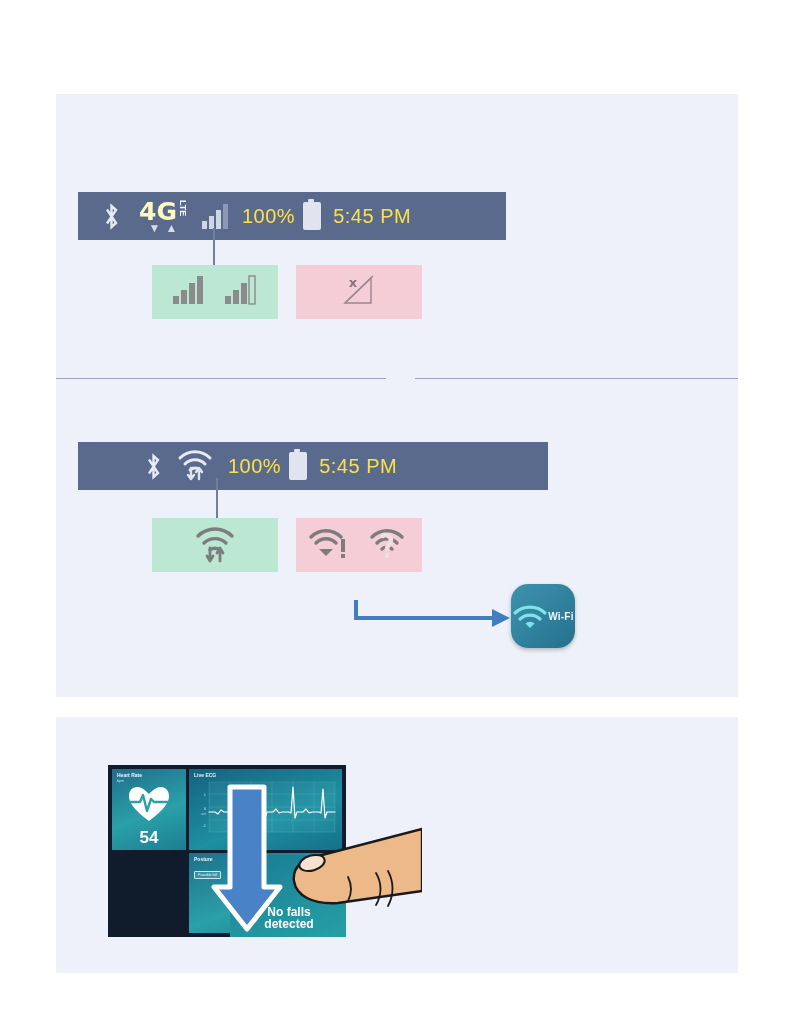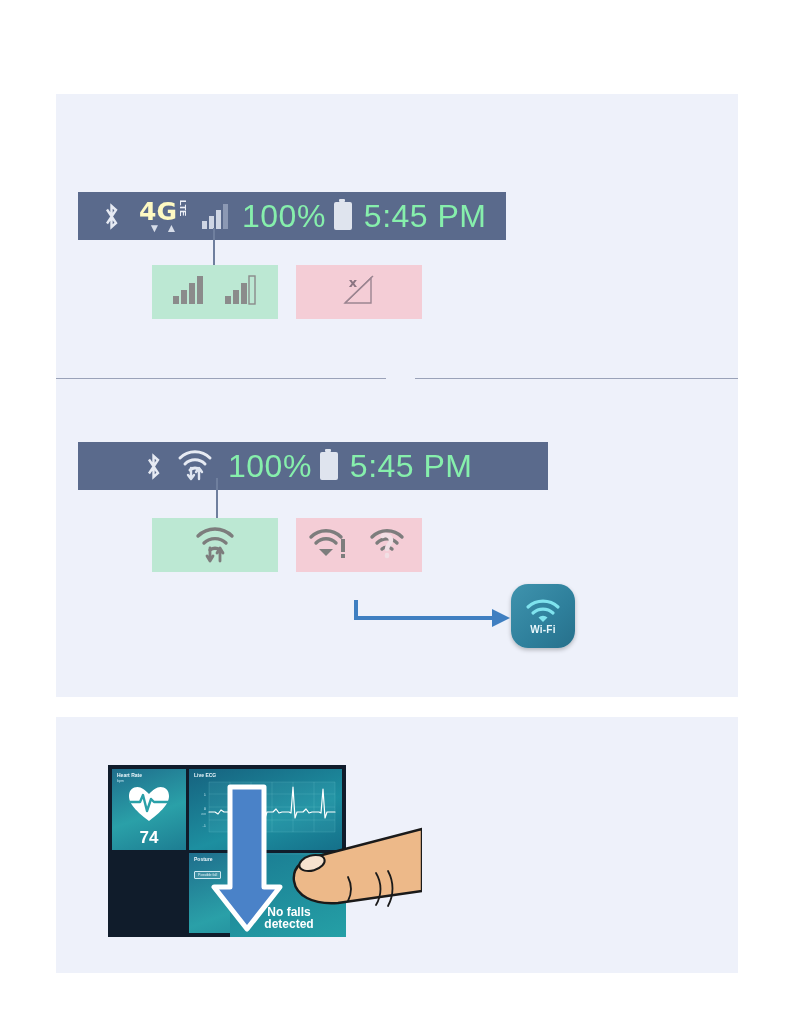--- a/index.html
+++ b/index.html
@@ -24,21 +24,21 @@
   
   .statusbar{
     position:absolute;background:#5a6a8c;
     display:flex;align-items:center;
     color:#e9edf5;
   }
   #statusbar-cellular{left:78px;top:192px;width:404px;height:48px;padding-left:24px;}
   #statusbar-wifi{left:78px;top:442px;width:404px;height:48px;padding-left:66px;}
   .sb-icon{display:flex;align-items:center;justify-content:center;}
   .sb-text{
-    font-size:32px;letter-spacing:.5px;color:#86efac;
+    font-size:20px;letter-spacing:.5px;color:#fde047;
     font-family:"Liberation Sans",sans-serif;font-weight:300;
   }
 
   
   .bt{width:18px;height:30px;position:relative;margin-right:14px;}
   .bt svg{display:block;}
 
   
   .fourg{position:relative;width:58px;height:40px;margin-right:10px;display:flex;flex-direction:column;align-items:center;justify-content:center;}
   .fourg-top{display:flex;align-items:flex-start;}
@@ -72,21 +72,21 @@
 
   
   .connector{position:absolute;width:2px;background:#6f7f9e;}
   #connector-cellular{left:213px;top:228px;height:48px;}
   #connector-wifi{left:216px;top:478px;height:44px;}
 
   
   #wifi-app-button{
     position:absolute;left:511px;top:584px;width:64px;height:64px;
     background:linear-gradient(135deg,#3f93ad 0%,#2e7f9b 60%,#27708b 100%);
-    border-radius:17px;display:flex;flex-direction:column;
+    border-radius:17px;display:flex;flex-direction:row;
     align-items:center;justify-content:center;
     box-shadow:0 2px 4px rgba(0,0,0,.25);
   }
   #wifi-app-button .lbl{
     color:#eaf7fb;font-size:10px;font-weight:bold;margin-top:1px;letter-spacing:.2px;
   }
 
   
   #arrow-to-wifi{position:absolute;left:352px;top:596px;width:160px;height:36px;}
 
@@ -298,21 +298,21 @@
   <div id="dashboard">
     <div class="dash-grid">
 
       <div class="card">
         <div class="ttl">Heart Rate</div>
         <div class="sub">bpm</div>
         <svg style="position:absolute;left:50%;top:44%;transform:translate(-50%,-50%);" width="44" height="38" viewBox="0 0 44 38">
           <path d="M22 36 C6 24 2 17 2 11 C2 5 6 2 10.5 2 C14.5 2 18 5 22 9 C26 5 29.5 2 33.5 2 C38 2 42 5 42 11 C42 17 38 24 22 36 Z" fill="#ffffff"></path>
           <path d="M3 17 L13 17 L16 10 L20 26 L24 14 L27 17 L41 17" fill="none" stroke="#2aa0a8" stroke-width="2.4" stroke-linejoin="round" stroke-linecap="round"></path>
         </svg>
-        <div class="big">74</div>
+        <div class="big">54</div>
       </div>
 
       <div class="card card-ecg">
         <div class="ttl">Live ECG</div>
         <svg style="position:absolute;left:10px;top:11px;" width="140" height="62" viewBox="0 0 140 62">
           <rect x="10" y="2" width="126" height="50" fill="rgba(120,220,230,.10)"></rect>
           <g stroke="rgba(170,235,240,.35)" stroke-width=".4">
             <line x1="10" y1="2" x2="136" y2="2"></line>
               <line x1="10" y1="14" x2="136" y2="14"></line>
             <line x1="10" y1="27" x2="136" y2="27"></line>

